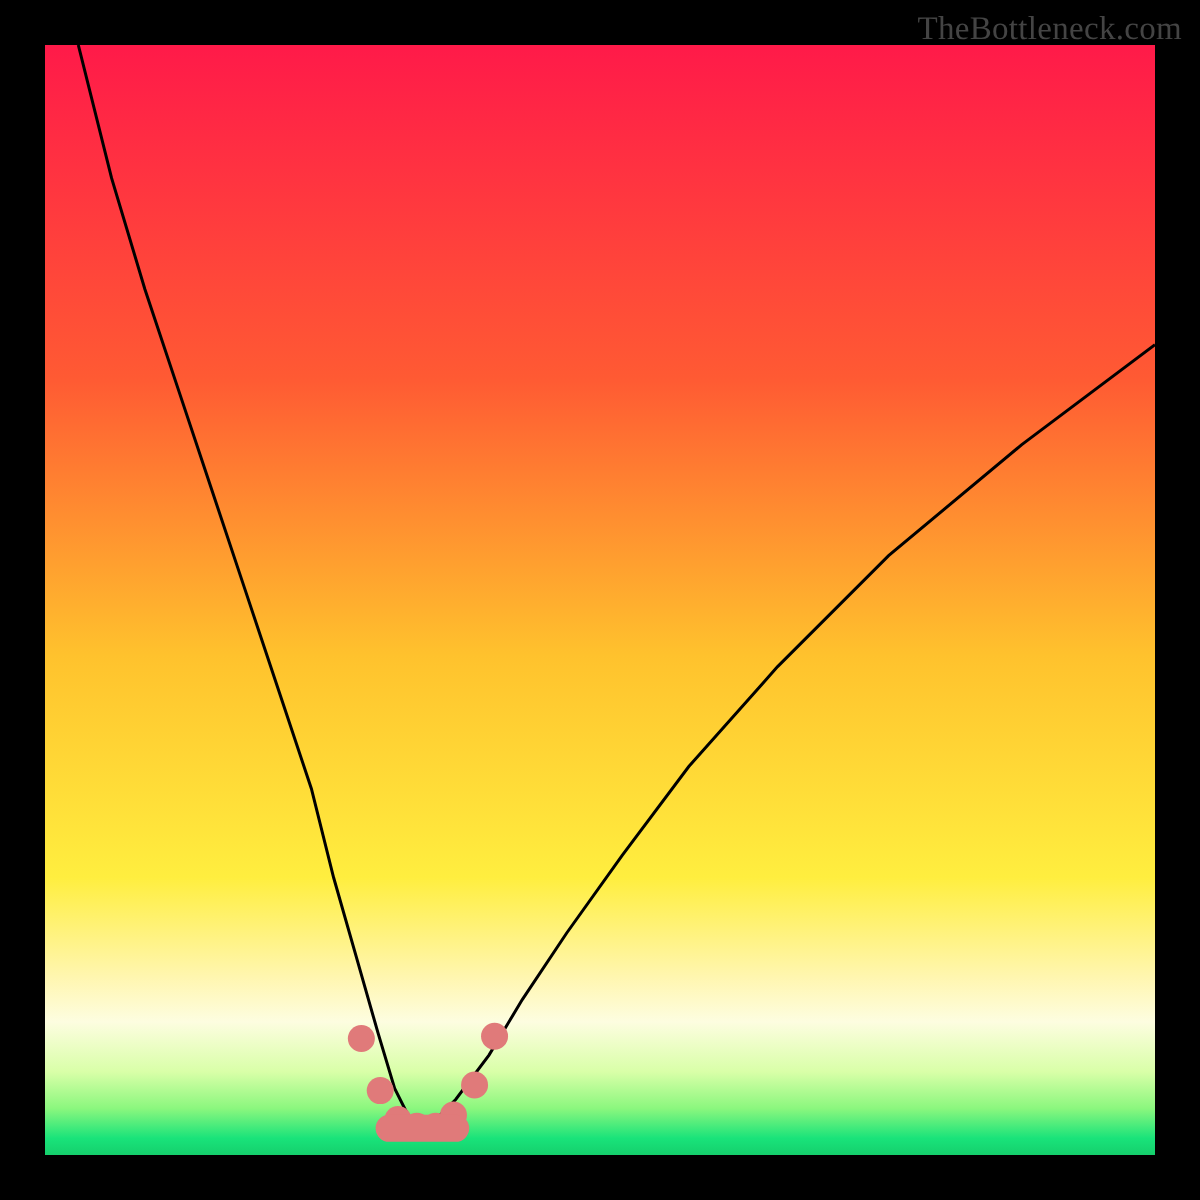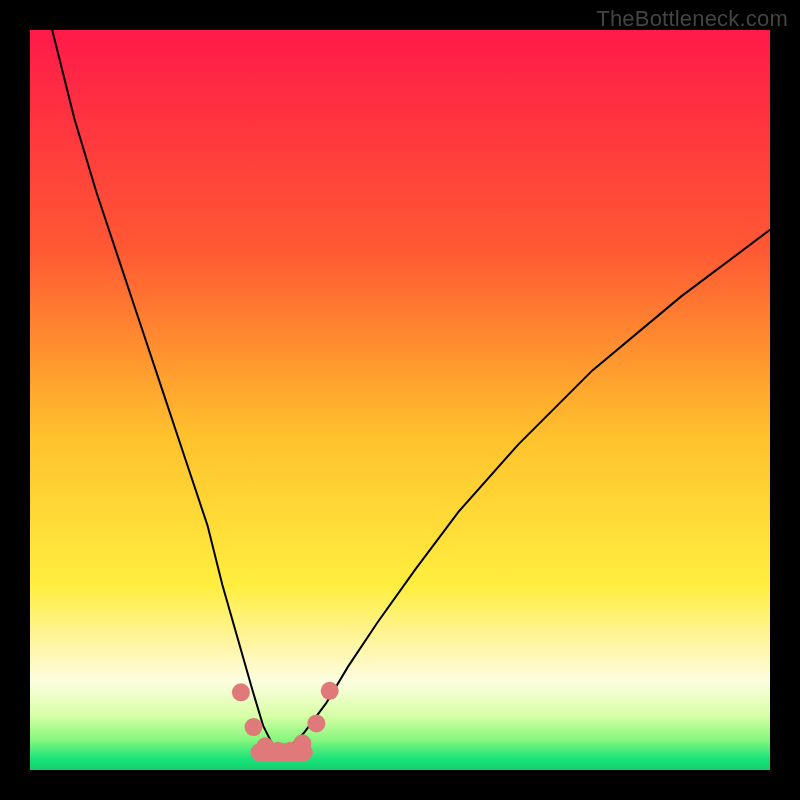--- a/index.html
+++ b/index.html
@@ -11,20 +11,21 @@
     font-family: Arial, Helvetica, sans-serif;
     overflow: hidden;
   }
   .frame {
     position: absolute;
     left: 0;
     top: 0;
     width: 800px;
     height: 800px;
     background: #000;
+    font-family: Liberation Serif, serif;
   }
   .watermark {
     position: absolute;
     top: 6px;
     right: 12px;
     color: #444;
     font-size: 22px;
     font-weight: 500;
     letter-spacing: 0.2px;
     user-select: none;

